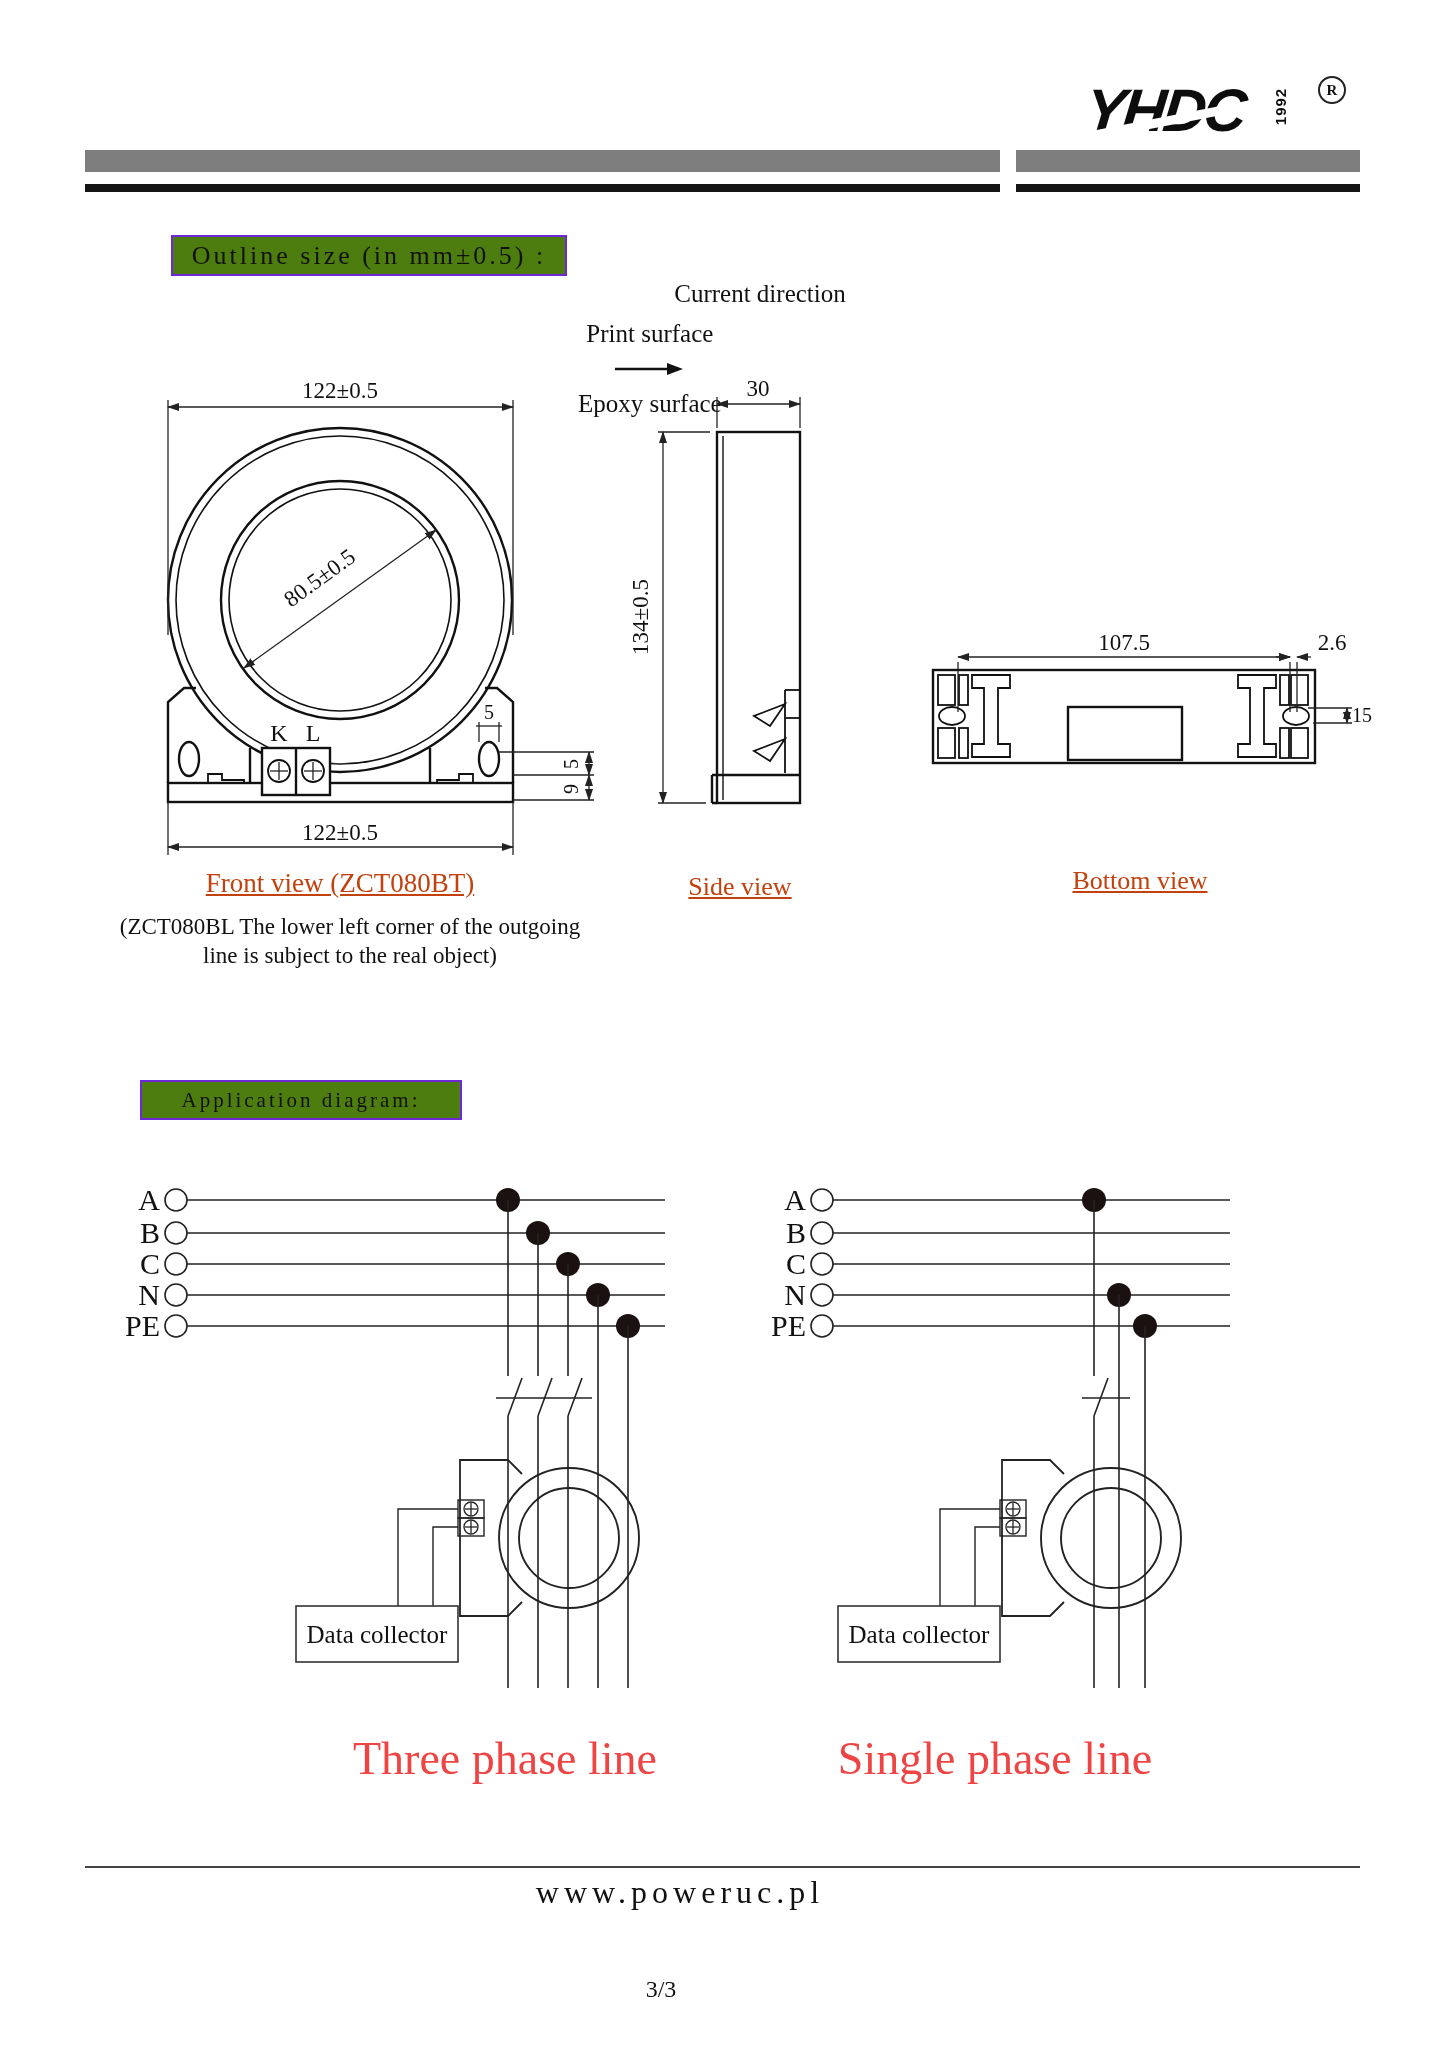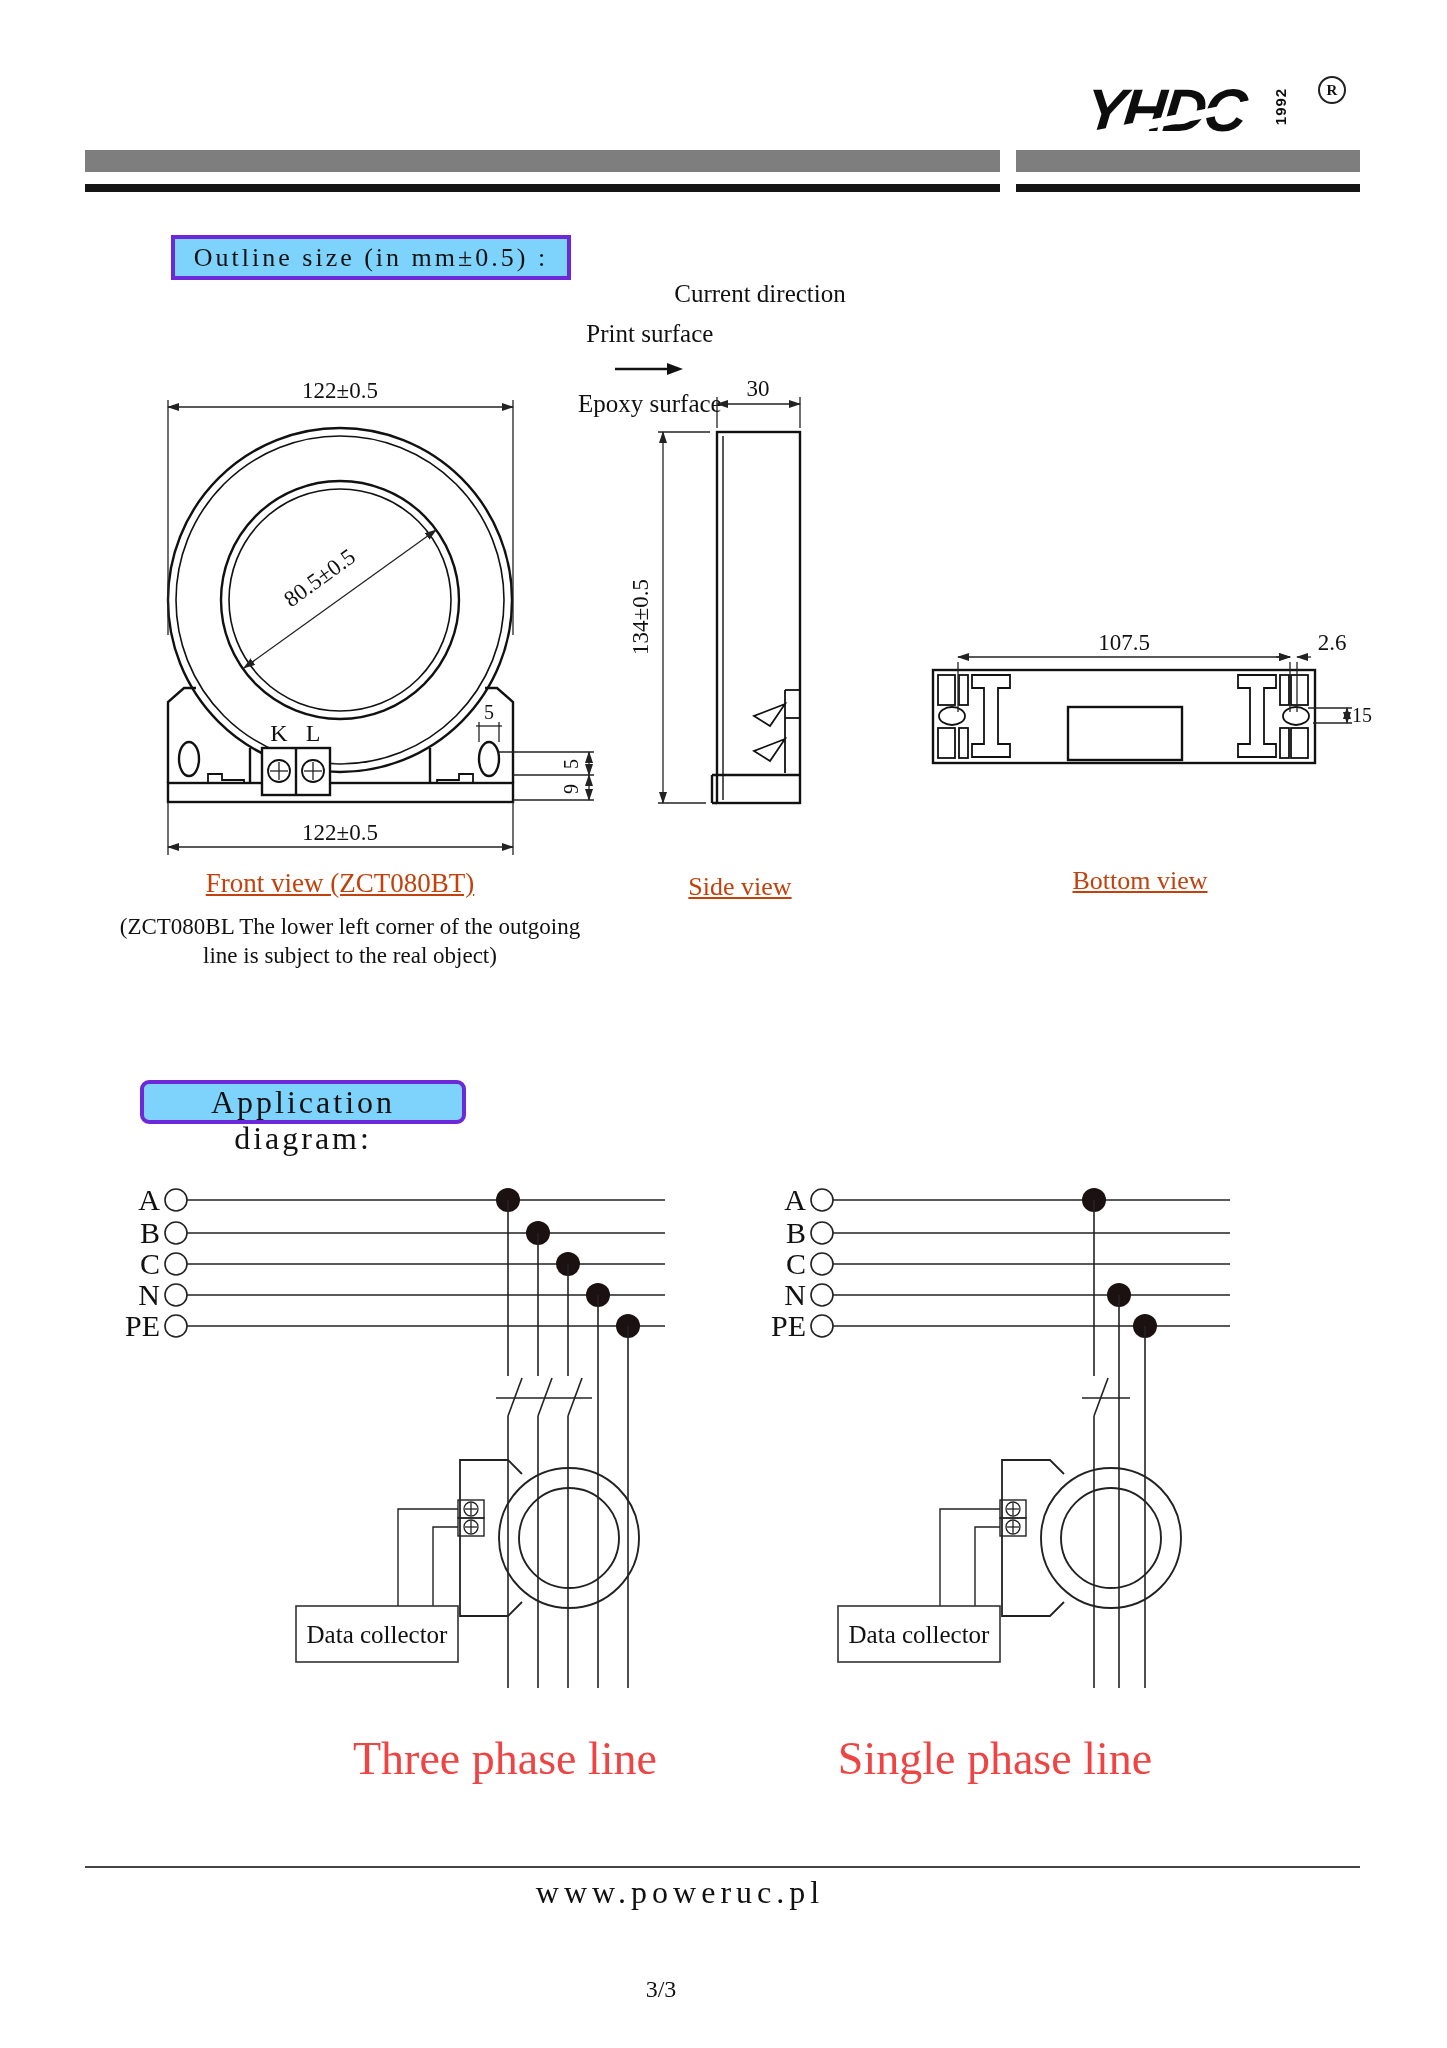--- a/index.html
+++ b/index.html
@@ -1,22 +1,22 @@
 <!DOCTYPE html>
 <html><head>
 <meta charset="utf-8">
 <style>
   html,body{margin:0;padding:0;background:#e8e8e8;}
   #page{position:relative;width:1447px;height:2048px;background:#ffffff;margin:0 auto;
         font-family:"Liberation Serif", serif;color:#111;overflow:hidden;}
   .abs{position:absolute;}
   .bar-gray{background:#7e7e7e;height:22px;}
   .bar-black{background:#151515;height:8px;}
-  .boxed-title{border:4px solid #6d28d9;text-align:center;letter-spacing:3px;
-               font-size:26px;color:#111;background:#7dd3fc;font-family:Liberation Serif, serif;}
+  .boxed-title{border:2px solid #6d28d9;text-align:center;letter-spacing:3px;
+               font-size:26px;color:#111;background:#4d7c0f;font-family:Liberation Serif, serif;}
   .caption{text-align:center;font-size:26px;color:#c2410c;text-decoration:underline;}
   .note{text-align:center;font-size:23px;line-height:29px;color:#111;}
   .big-caption{text-align:center;font-size:46px;color:#ef4444;}
   svg text{font-family:"Liberation Serif", serif;fill:#111;}
   .dimtxt{font-size:23px;}
   .dimtxt-s{font-size:20px;}
   .phasetxt{font-size:30px;}
   .ktxt{font-size:24px;}
   .colltxt{font-size:25px;}
   .outline-stroke{stroke:#111;stroke-width:2.4;fill:none;}
@@ -198,21 +198,21 @@
   </svg>
 
   <div class="abs caption" style="left:110px;top:868px;width:460px;font-size:27px;">Front view (ZCT080BT)</div>
   <div class="abs caption" style="left:640px;top:872px;width:200px;">Side view</div>
   <div class="abs caption" style="left:1040px;top:866px;width:200px;">Bottom view</div>
   <div class="abs note" style="left:115px;top:912px;width:470px;">
     <div>(ZCT080BL The lower left corner of the outgoing</div>
     <div>line is subject to the real object)</div>
   </div>
 
-  <div class="abs boxed-title" style="left:140px;top:1080px;width:318px;height:36px;line-height:36px;font-size:32px;border-radius:9px;">Application diagram:</div>
+  <div class="abs boxed-title" style="left:140px;top:1080px;width:318px;height:36px;line-height:36px;font-size:21px;">Application diagram:</div>
 
   <svg class="abs" style="left:100px;top:1160px;" width="1300" height="560">
 
     <g>
       <text x="60" y="50" text-anchor="end" class="phasetxt">A</text>
       <text x="60" y="83" text-anchor="end" class="phasetxt">B</text>
       <text x="60" y="114" text-anchor="end" class="phasetxt">C</text>
       <text x="60" y="145" text-anchor="end" class="phasetxt">N</text>
       <text x="60" y="176" text-anchor="end" class="phasetxt">PE</text>
       <circle cx="76" cy="40" r="11" class="wire"></circle>

